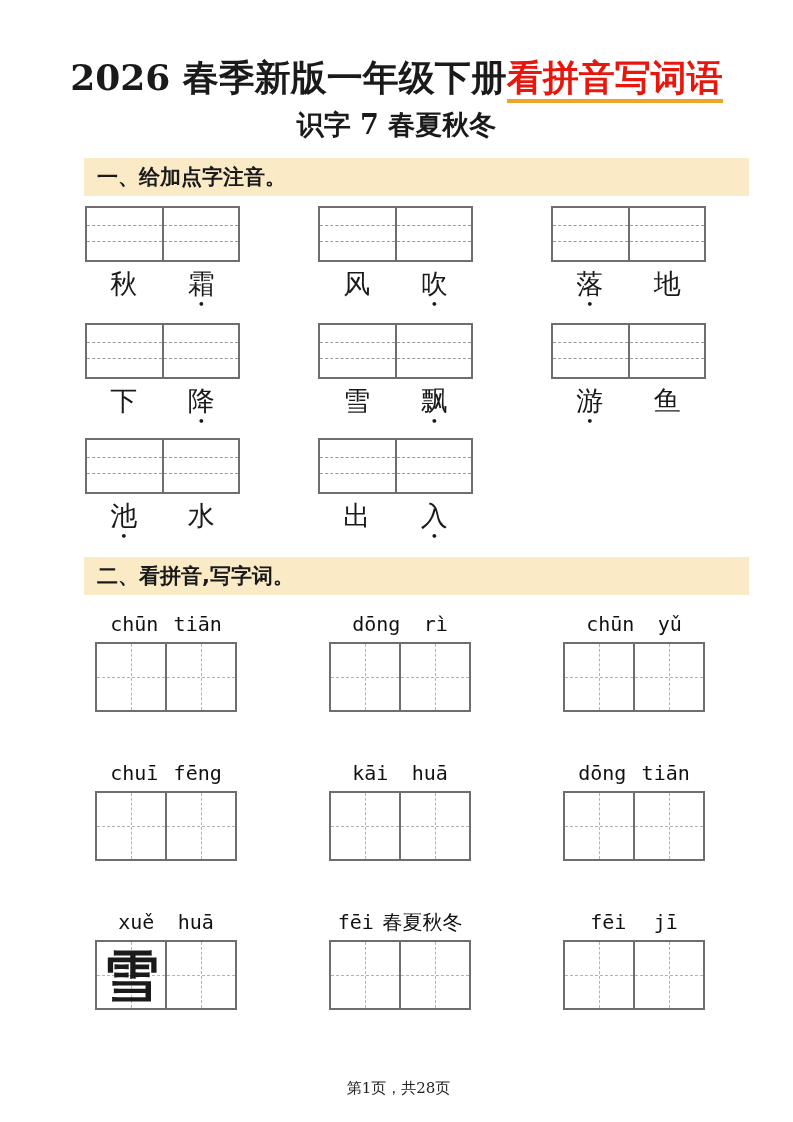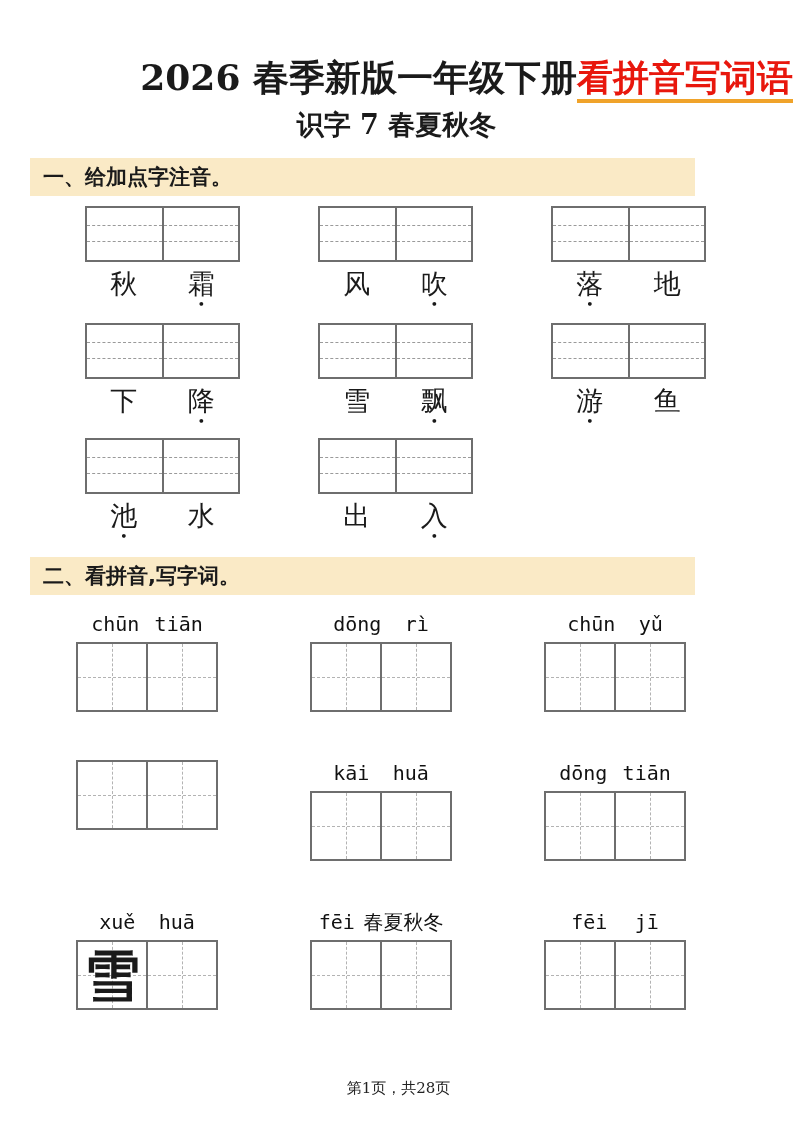--- a/index.html
+++ b/index.html
@@ -10,26 +10,26 @@
     --dash_gray:#9a9a9a;
   }
   *{box-sizing:border-box;}
   html,body{margin:0;padding:0;background:#ffffff;}
   .page{
     width:793px;height:1122px;overflow:hidden;background:#ffffff;
     font-family:"DejaVu Serif","Liberation Serif",serif;color:#1a1a1a;
     position:relative;
   }
   
-  .title{padding-top:54px;text-align:right;font-size:36px;font-weight:bold;line-height:46px;white-space:nowrap;}
+  .title{padding-top:54px;text-align:center;font-size:36px;font-weight:bold;line-height:46px;white-space:nowrap;}
   .title .red{color:var(--accent_red);border-bottom:4px solid var(--underline_orange);padding-bottom:1px;}
   .subtitle{margin-top:8px;text-align:center;font-size:27px;font-weight:bold;line-height:34px;}
   
   .sec-bar{
-    margin-left:30px;width:665px;background:var(--section_bg);
+    margin-left:84px;width:665px;background:var(--section_bg);
     font-size:21px;font-weight:bold;padding:7px 0 7px 13px;line-height:24px;
     font-family:"DejaVu Sans","Liberation Sans",sans-serif;
   }
   .bar1{margin-top:16px;}
   .bar2{margin-top:16px;}
   
   .s1-row{display:flex;gap:78px;margin-left:85px;}
   .s1-row.r1{margin-top:10px;}
   .s1-row.r2{margin-top:14px;}
   .s1-row.r3{margin-top:12px;}
@@ -40,21 +40,21 @@
   .pycell::before,.pycell::after{
     content:"";position:absolute;left:0;right:0;border-top:1px dashed var(--dash_gray);
   }
   .pycell::before{top:33%;}
   .pycell::after{top:64%;}
   .chars{display:flex;width:155px;margin-top:6px;}
   .chars .hz{flex:1;display:flex;flex-direction:column;align-items:center;}
   .glyph{font-size:27px;line-height:32px;}
   .dot{font-size:13px;line-height:9px;height:9px;color:#1a1a1a;}
   
-  .s2-row{display:flex;gap:92px;margin-left:76px;}
+  .s2-row{display:flex;gap:92px;margin-left:95px;}
   .s2-row.r1{margin-top:16px;}
   .s2-row.r2{margin-top:48px;}
   .s2-row.r3{margin-top:48px;}
   .s2-item{display:flex;flex-direction:column;align-items:center;width:142px;}
   .pyrow{
     display:flex;width:142px;justify-content:space-evenly;
     font-family:"DejaVu Sans Mono","Liberation Mono",monospace;
     font-size:20px;line-height:26px;margin-bottom:5px;color:#111;
   }
   .tzbox{width:142px;height:70px;border:2px solid var(--border_gray);display:flex;background:#fff;}
@@ -260,20 +260,24 @@
           </div>
           <div class="tzcell">
             <span class="answer"></span>
           </div>
         </div>
     </div>
   </div>
 
   <div class="s2-row r2">
     <div class="s2-item">
+      <div class="pyrow">
+          <span>chuī</span>
+          <span>fēng</span>
+        </div>
       <div class="tzbox">
           <div class="tzcell">
             <span class="answer"></span>
           </div>
           <div class="tzcell">
             <span class="answer"></span>
           </div>
         </div>
     </div>
     <div class="s2-item">

